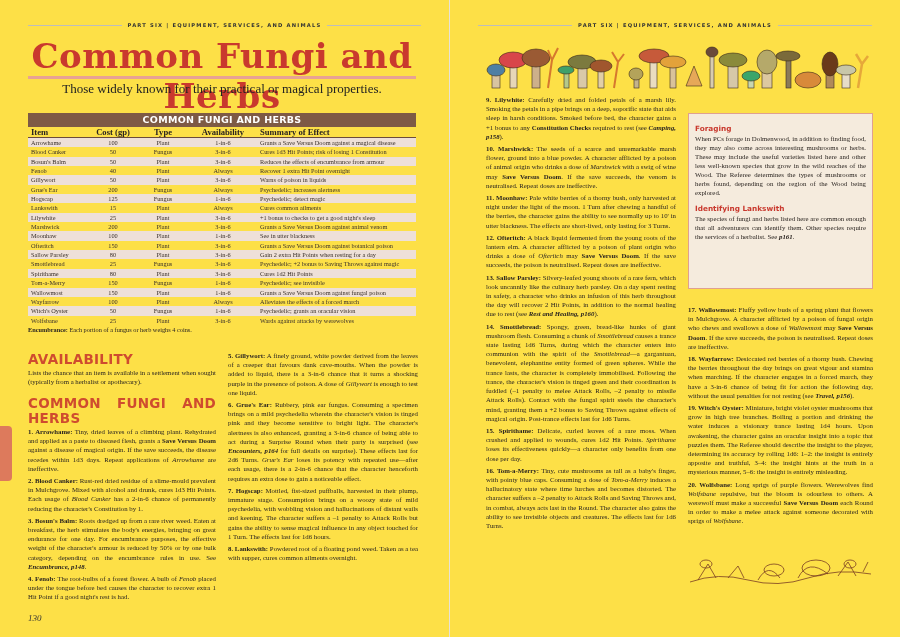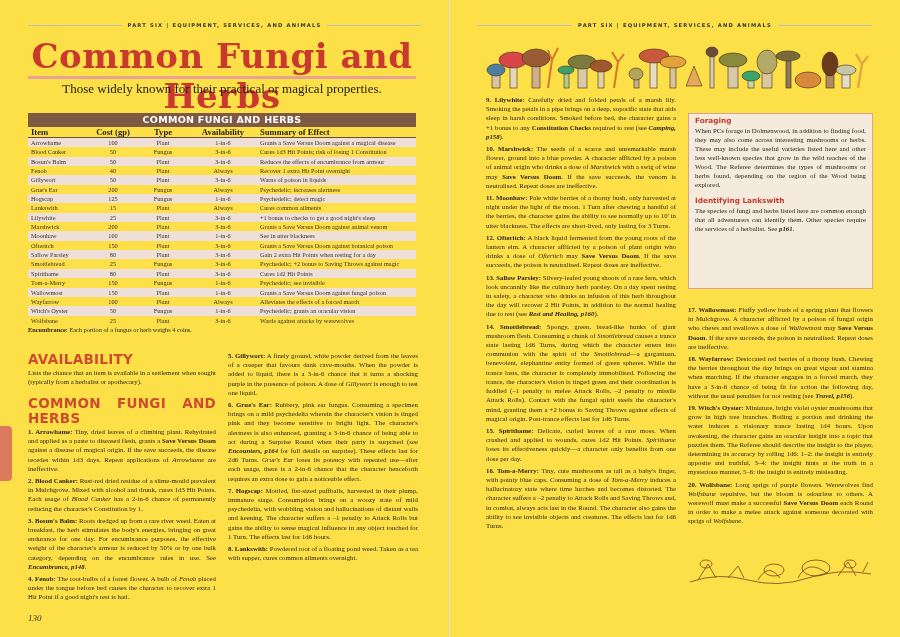--- a/index.html
+++ b/index.html
@@ -28,21 +28,21 @@
   .tbl-foot b { font-weight: bold; }
   .col { position: absolute; font-family: "Liberation Serif", serif; font-size: 6.8px; line-height: 9.2px; color: #2a2420; text-align: justify; }
   .col p { margin-bottom: 3px; }
   .col b { font-weight: bold; }
   .col i { font-style: italic; }
   .h2 { font-family: "DejaVu Sans", sans-serif; font-weight: bold; color: #cf4b2f; font-size: 13.5px; line-height: 15px; letter-spacing: 0.3px; margin-bottom: 1px; }
   .intro { font-size: 6.8px; line-height: 9px; margin-bottom: 10px; }
   .tab-marker { position: absolute; left: 0; top: 426px; width: 12px; height: 55px; background: #dd7a5c; border-radius: 0 4px 4px 0; }
   .folio { position: absolute; top: 613px; font-family: "Liberation Serif", serif; font-size: 9px; color: #333; }
   .banner { position: absolute; top: 40px; left: 36px; width: 386px; height: 50px; }
-  .sidebar-box { position: absolute; top: 113px; left: 238px; width: 185px; height: 176px; background: #f5ebdd; border: 1px solid #e0a08f; padding: 2px 6px; font-family: "Liberation Serif", serif; font-size: 6.8px; line-height: 9px; text-align: justify; }
+  .sidebar-box { position: absolute; top: 113px; left: 238px; width: 185px; height: 176px; background: #f5ebdd; border: 1px solid #e0a08f; padding: 10px 6px; font-family: "Liberation Serif", serif; font-size: 6.8px; line-height: 9px; text-align: justify; }
   .sidebar-box .sh { font-family: "DejaVu Sans", sans-serif; font-weight: bold; color: #c9392e; font-size: 7.3px; margin-bottom: 1px; }
   .sidebar-box .sp { margin-bottom: 7px; }
   .vignette { position: absolute; top: 552px; left: 238px; width: 185px; height: 35px; }
 </style>
 </head>
 <body>
 
 <div class="page left">
   <div class="running-head">
     <span class="rule"></span>

